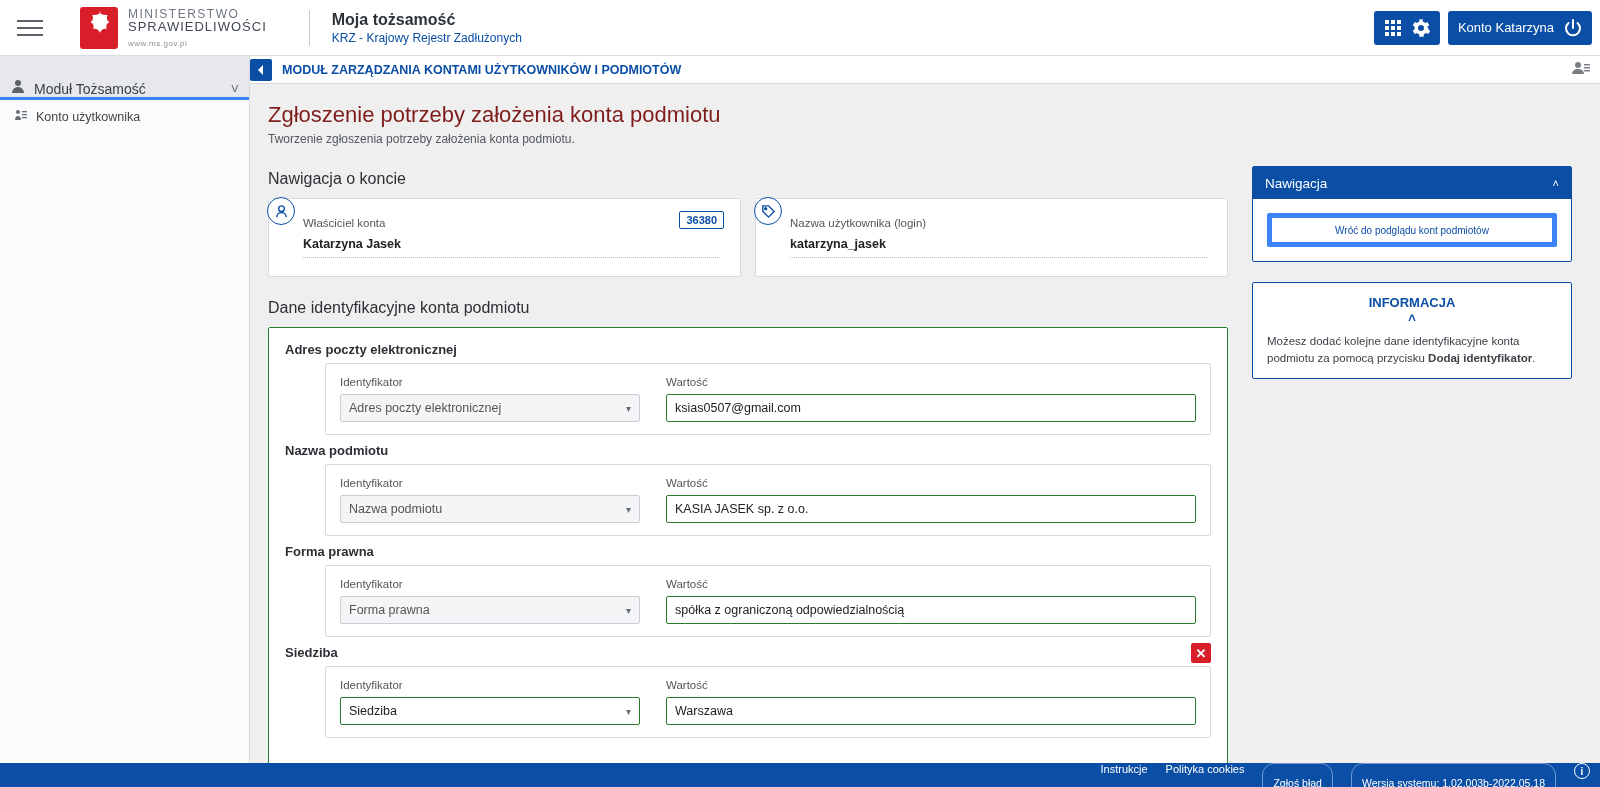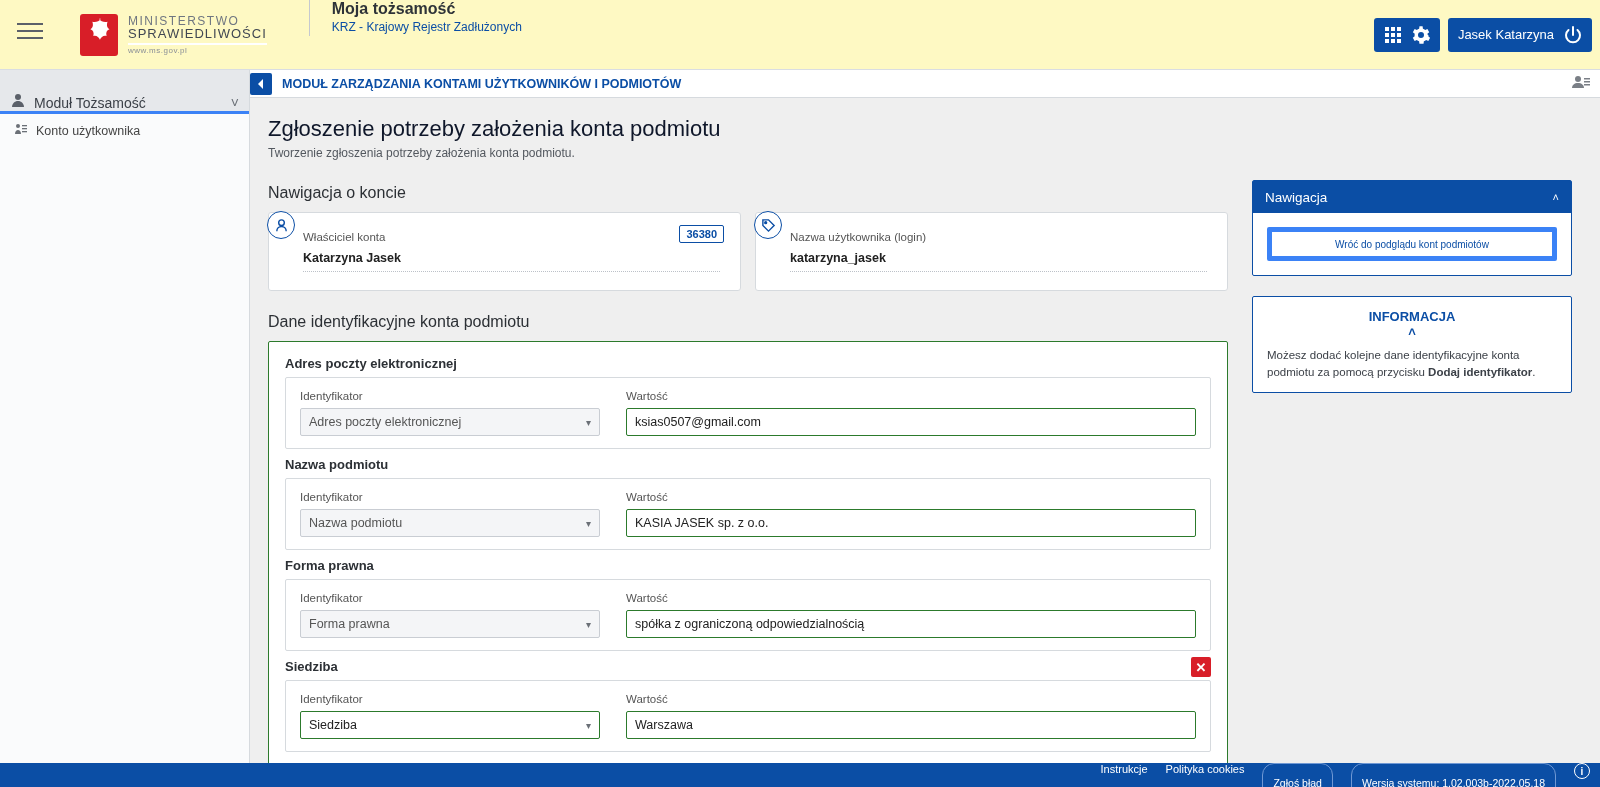--- a/index.html
+++ b/index.html
@@ -12,24 +12,25 @@
     background:#e9eaec;
     width:1600px;
     height:787px;
     overflow:hidden;
     display:flex;
     flex-direction:column;
   }
 
   
   .header{
-    height:70px;
-    background:#fef9c3;
+    height:56px;
+    background:#ffffff;
     border-bottom:1px solid #d9dde2;
     display:flex;
+    align-items:center;
     padding:0 8px 0 0;
     flex:0 0 auto;
   }
   .hamburger{
     width:60px;
     height:62px;
     display:flex;
     align-items:center;
     justify-content:center;
     cursor:pointer;
@@ -130,21 +131,21 @@
     flex:1;
     overflow-y:scroll;
     padding:18px 28px 18px 18px;
   }
 
   
   .content-scroll::-webkit-scrollbar{width:10px;}
   .content-scroll::-webkit-scrollbar-track{background:#efefef;}
   .content-scroll::-webkit-scrollbar-thumb{background:#9fa3a9;border-radius:5px;}
 
-  .page-title{font-size:22px;color:#0f172a;margin:0 0 4px 0;font-weight:500;}
+  .page-title{font-size:22px;color:#7f1d1d;margin:0 0 4px 0;font-weight:500;}
   .page-desc{font-size:12px;color:#53585f;margin-bottom:20px;}
 
   .cols{display:flex;gap:24px;}
   .col-left{flex:1;min-width:0;}
   .col-right{width:320px;flex:0 0 auto;}
 
   .section-head{font-size:16px;color:#2c3035;font-weight:500;margin:4px 0 10px 0;}
 
   .cards-row{display:flex;gap:14px;margin-bottom:22px;}
   .card{
@@ -185,20 +186,21 @@
     background:#fff;
     border-radius:2px;
     padding:14px 16px 18px 16px;
   }
   .id-group{margin-bottom:8px;position:relative;}
   .id-group .g-title{font-size:13px;font-weight:600;color:#2c3035;margin-bottom:6px;}
   .id-group .box{
     border:1px solid #d6dade;
     border-radius:2px;
     padding:12px 14px;
+    margin-left:40px;
   }
   .id-row{display:flex;gap:26px;}
   .id-col{flex:0 0 300px;}
   .id-col2{flex:1;}
   .fld-label{font-size:11.5px;color:#555;margin-bottom:6px;}
   .sel,.inp{
     width:100%;
     height:28px;
     font-size:12.5px;
     padding:0 8px;
@@ -322,21 +324,21 @@
             <rect x="13" y="13" width="4" height="4"></rect>
           </svg>
       </span>
       <span class="ico ico-gear">
         <svg viewBox="0 0 18 18">
             <path d="M9 6a3 3 0 100 6 3 3 0 000-6zm7.4 3c0 .45-.04.89-.12 1.32l1.86 1.45-1.8 3.12-2.2-.88a7.4 7.4 0 01-2.28 1.32l-.34 2.34H7.44l-.34-2.34a7.4 7.4 0 01-2.28-1.32l-2.2.88-1.8-3.12 1.86-1.45A7.6 7.6 0 012.6 9c0-.45.04-.89.12-1.32L.86 6.23l1.8-3.12 2.2.88A7.4 7.4 0 017.14 2.67L7.48.33h3.12l.34 2.34c.83.3 1.6.74 2.28 1.32l2.2-.88 1.8 3.12-1.86 1.45c.8.43.12.87.12 1.32z"></path>
           </svg>
       </span>
     </div>
     <div class="hdr-btn">
-      <span>Jasek Katarzyna</span>
+      <span>Konto Katarzyna</span>
       <span class="ico ico-power">
         <svg viewBox="0 0 18 18">
             <path d="M9 1v8" stroke="#fff" stroke-width="2" fill="none" stroke-linecap="round"></path>
             <path d="M4.5 4a7 7 0 109 0" stroke="#fff" stroke-width="2" fill="none" stroke-linecap="round"></path>
           </svg>
       </span>
     </div>
   </div>
 </div>
 

